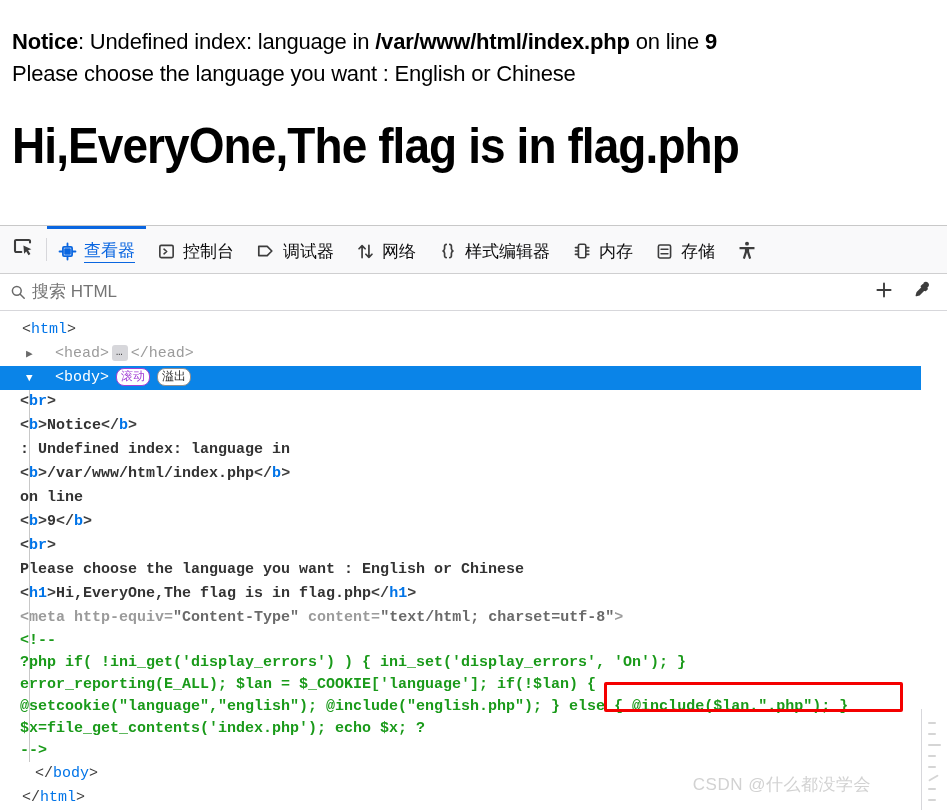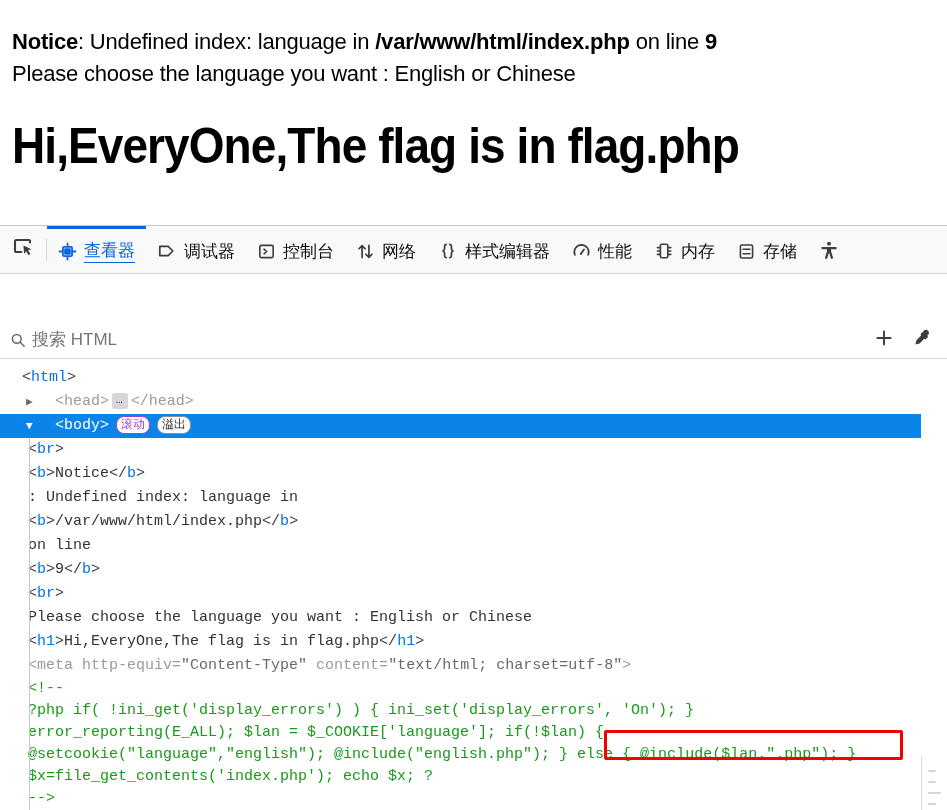--- a/index.html
+++ b/index.html
@@ -66,21 +66,20 @@
   .tab.active { color: #0a66e0; border-top-color: #0a66e0; }
   .tab.active .lbl { border-bottom: 1px solid #0a66e0; }
   .tab.icononly { padding: 0 10px; }
 
   .searchrow {
     display: flex; align-items: center;
     height: 37px;
     background: #fff;
     border-bottom: 1px solid #d7d7db;
     padding: 0 8px 0 10px;
-    margin-top: 48px;
   }
   .search-ico { flex: 0 0 auto; display: flex; align-items: center; margin-right: 6px; }
   .search-input {
     flex: 1 1 auto; border: none; outline: none; background: transparent;
     font-family: "Liberation Sans", sans-serif; font-size: 17px; color: #8b8b8b;
     padding: 0;
   }
   .search-actions { display: flex; align-items: center; gap: 16px; padding-right: 6px; }
 
   
@@ -111,21 +110,22 @@
 
   .row {
     position: relative;
     height: 24px; line-height: 24px;
     white-space: nowrap;
     padding-left: 22px;
   }
   .row.lvl1 { padding-left: 22px; }
   .row.lvl2 { padding-left: 35px; }
   .row.child {
-    padding-left: 28px;
+    padding-left: 20px;
+    font-weight: bold;
   }
   .row.child::before {
     content: ""; position: absolute; left: 29px; top: 0; bottom: 0;
     width: 1px; background: #c8c8c8;
   }
   .row.selected {
     background: #0a84e8; color: #fff;
   }
   .row.selected .tag, .row.selected .punct { color: #fff; }
 
@@ -215,67 +215,57 @@
               <rect x="6.5" y="6.5" width="7" height="7" rx="0.8" fill="#0a66e0" stroke="none"></rect>
               <rect x="5.2" y="5.2" width="9.6" height="9.6" rx="1.2"></rect>
               <path d="M10 1.6v3M10 15.4v3M1.6 10h3M15.4 10h3"></path>
             </svg>
           </span>
           <span class="lbl">查看器</span>
         </div>
 
         <div class="tab">
           <span class="tab-ico">
-            <svg width="20" height="20" viewBox="0 0 20 20" stroke="#3d3d3d" stroke-width="1.7" fill="none" stroke-linejoin="round">
-              <path d="M2.8 5.4h8.4l4.6 4.6-4.6 4.6H2.8z"></path>
-            </svg>
-          </span>
-          <span class="lbl">调试器</span>
-        </div>
-
-        <div class="tab">
-          <span class="tab-ico">
             <svg width="19" height="19" viewBox="0 0 20 20" stroke="#3d3d3d" stroke-width="1.7" fill="none" stroke-linecap="round" stroke-linejoin="round">
               <rect x="3" y="3.6" width="14" height="12.8" rx="1.4"></rect>
               <path d="M7.4 7.6l2.8 2.4-2.8 2.4"></path>
             </svg>
           </span>
           <span class="lbl">控制台</span>
         </div>
 
         <div class="tab">
           <span class="tab-ico">
+            <svg width="20" height="20" viewBox="0 0 20 20" stroke="#3d3d3d" stroke-width="1.7" fill="none" stroke-linejoin="round">
+              <path d="M2.8 5.4h8.4l4.6 4.6-4.6 4.6H2.8z"></path>
+            </svg>
+          </span>
+          <span class="lbl">调试器</span>
+        </div>
+
+        <div class="tab">
+          <span class="tab-ico">
             <svg width="19" height="19" viewBox="0 0 20 20" stroke="#3d3d3d" stroke-width="1.8" fill="none" stroke-linecap="round" stroke-linejoin="round">
               <path d="M6.4 16.4V3.9M3.2 7.1l3.2-3.2 3.2 3.2"></path>
               <path d="M13.6 3.6v12.5M10.4 12.9l3.2 3.2 3.2-3.2"></path>
             </svg>
           </span>
           <span class="lbl">网络</span>
         </div>
 
         <div class="tab">
           <span class="tab-ico">
             <svg width="20" height="20" viewBox="0 0 20 20" stroke="#3d3d3d" stroke-width="1.7" fill="none" stroke-linecap="round" stroke-linejoin="round">
               <path d="M8.2 3.4c-2 0-1.6 2.6-1.6 4.2s-1.5 2.4-1.5 2.4 1.5.8 1.5 2.4-0.4 4.2 1.6 4.2"></path>
               <path d="M11.8 3.4c2 0 1.6 2.6 1.6 4.2s1.5 2.4 1.5 2.4-1.5.8-1.5 2.4.4 4.2-1.6 4.2"></path>
             </svg>
           </span>
           <span class="lbl">样式编辑器</span>
         </div>
 
-        <div class="tab">
-          <span class="tab-ico">
-            <svg width="19" height="19" viewBox="0 0 20 20" stroke="#3d3d3d" stroke-width="1.7" fill="none" stroke-linecap="round">
-              <path d="M3 13.6a7.6 7.6 0 1 1 14 0"></path>
-              <path d="M12.6 7.8L9.6 12" stroke-width="1.9"></path>
-              <circle cx="9.4" cy="12.6" r="1.1" fill="#3d3d3d" stroke="none"></circle>
-            </svg>
-          </span>
-          <span class="lbl">性能</span>
-        </div>
 
         <div class="tab">
           <span class="tab-ico">
             <svg width="20" height="20" viewBox="0 0 20 20" stroke="#3d3d3d" stroke-width="1.6" fill="none" stroke-linecap="round">
               <rect x="6.4" y="3.2" width="7.4" height="13.6" rx="1.6"></rect>
               <path d="M6.4 6.6H3.4M6.4 10H3.4M6.4 13.4H3.4M13.8 6.6h3M13.8 10h3M13.8 13.4h3"></path>
             </svg>
           </span>
           <span class="lbl">内存</span>
         </div>

